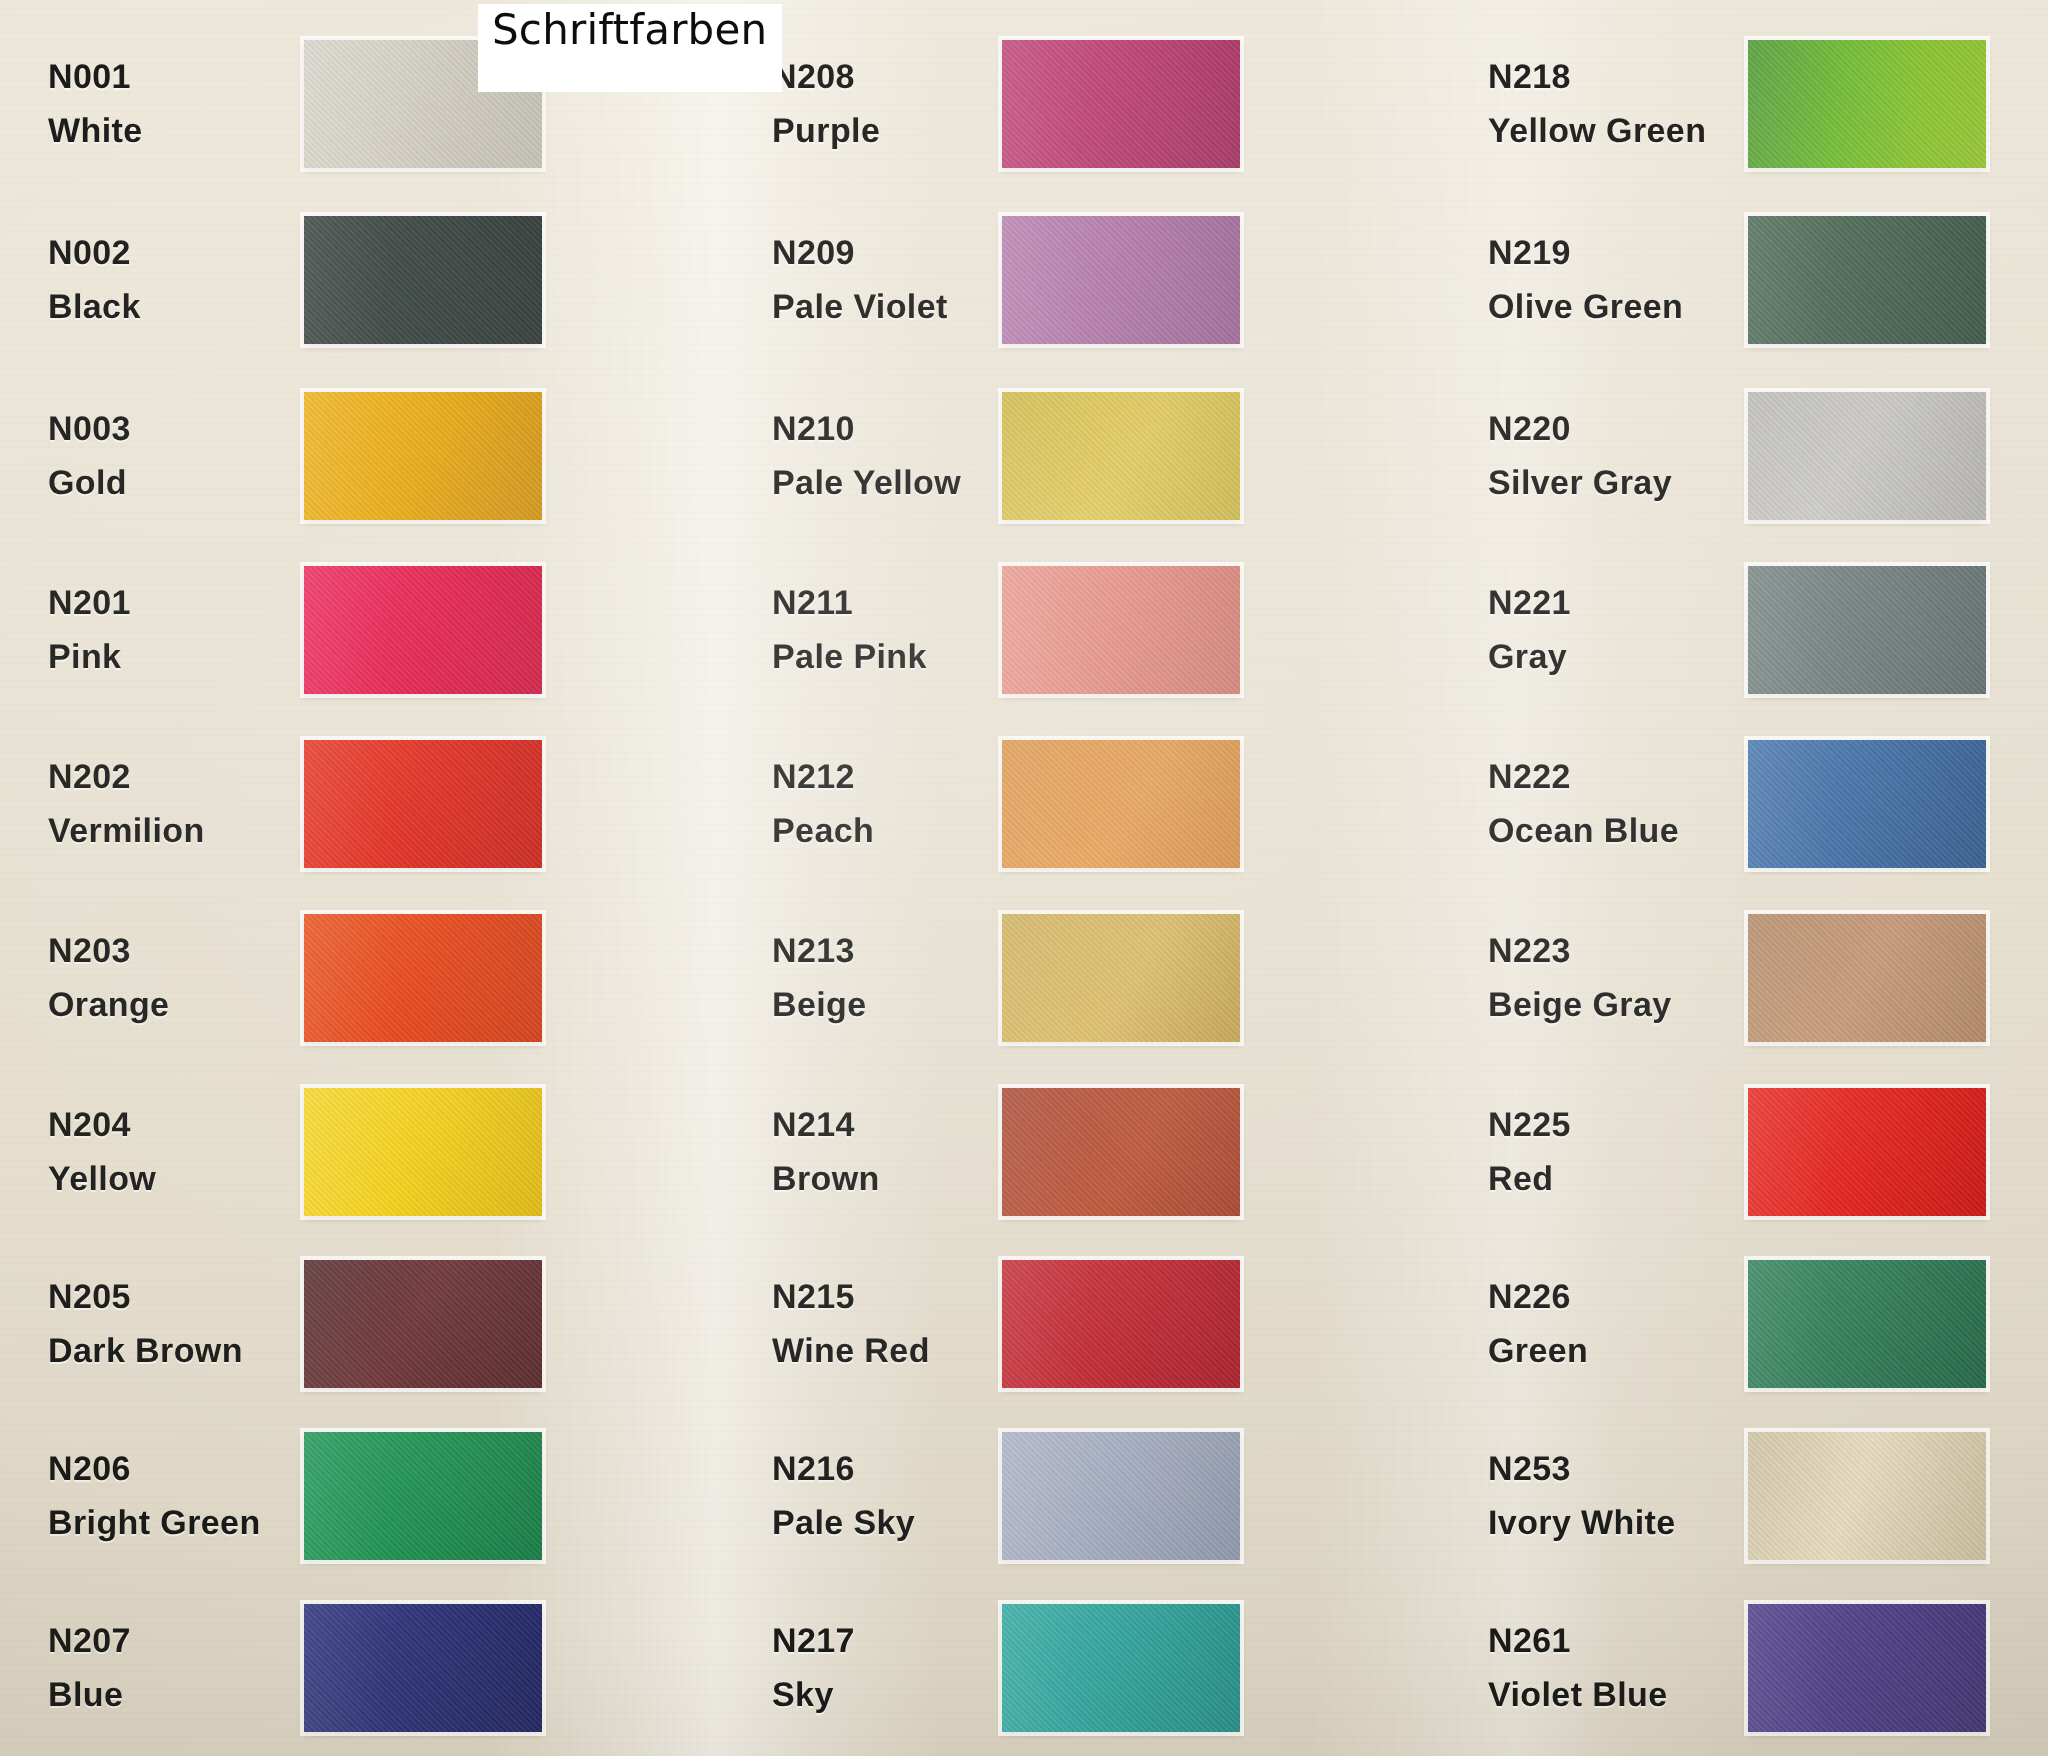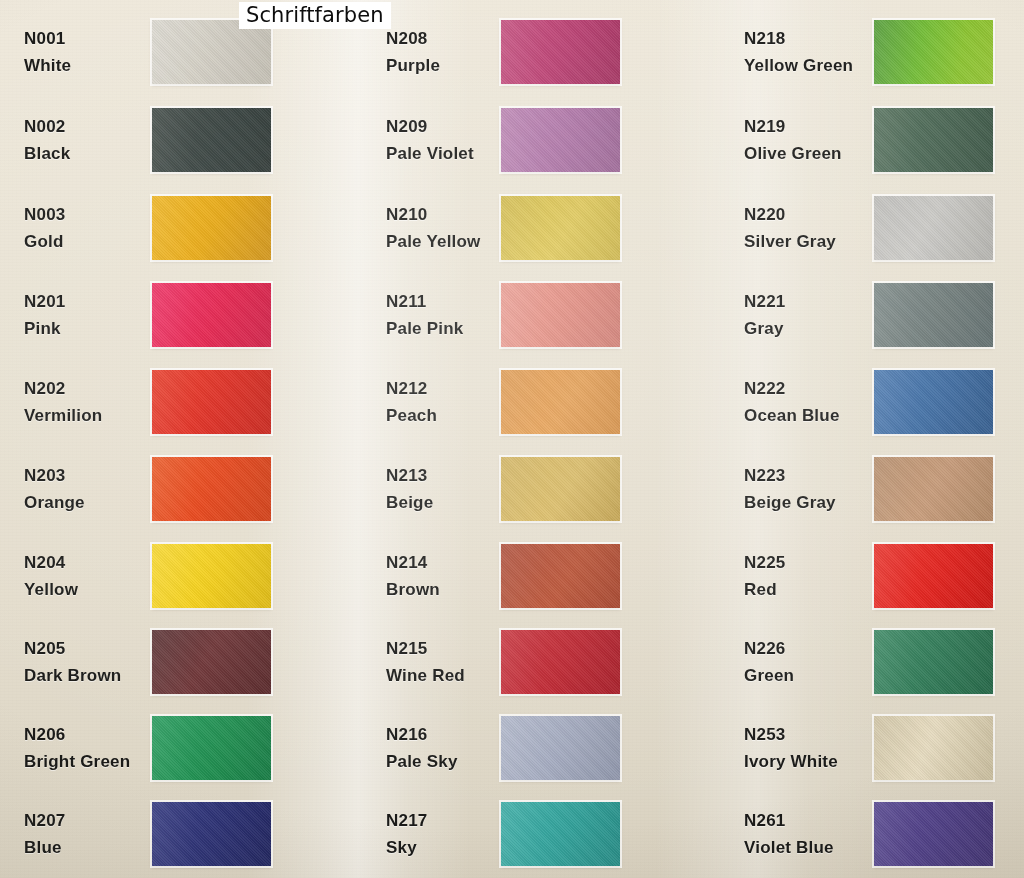--- a/index.html
+++ b/index.html
@@ -54,21 +54,21 @@
     pointer-events: none;
     background:
       radial-gradient(130% 95% at 50% 42%, rgba(255,255,255,0.18) 0%, rgba(255,255,255,0) 55%, rgba(90,80,62,0.16) 100%);
   }
 
   #title-banner {
     position: absolute;
     left: 239px;
     top: 2px;
     background: #ffffff;
-    padding: 1px 7px 2px 7px;
+    padding: 1px 7px 19px 7px;
     z-index: 12;
   }
   #title-banner .title-text {
     font-family: "DejaVu Sans", sans-serif;
     font-size: 21px;
     line-height: 24px;
     color: #0d0d0d;
     white-space: nowrap;
     letter-spacing: 0.1px;
   }

